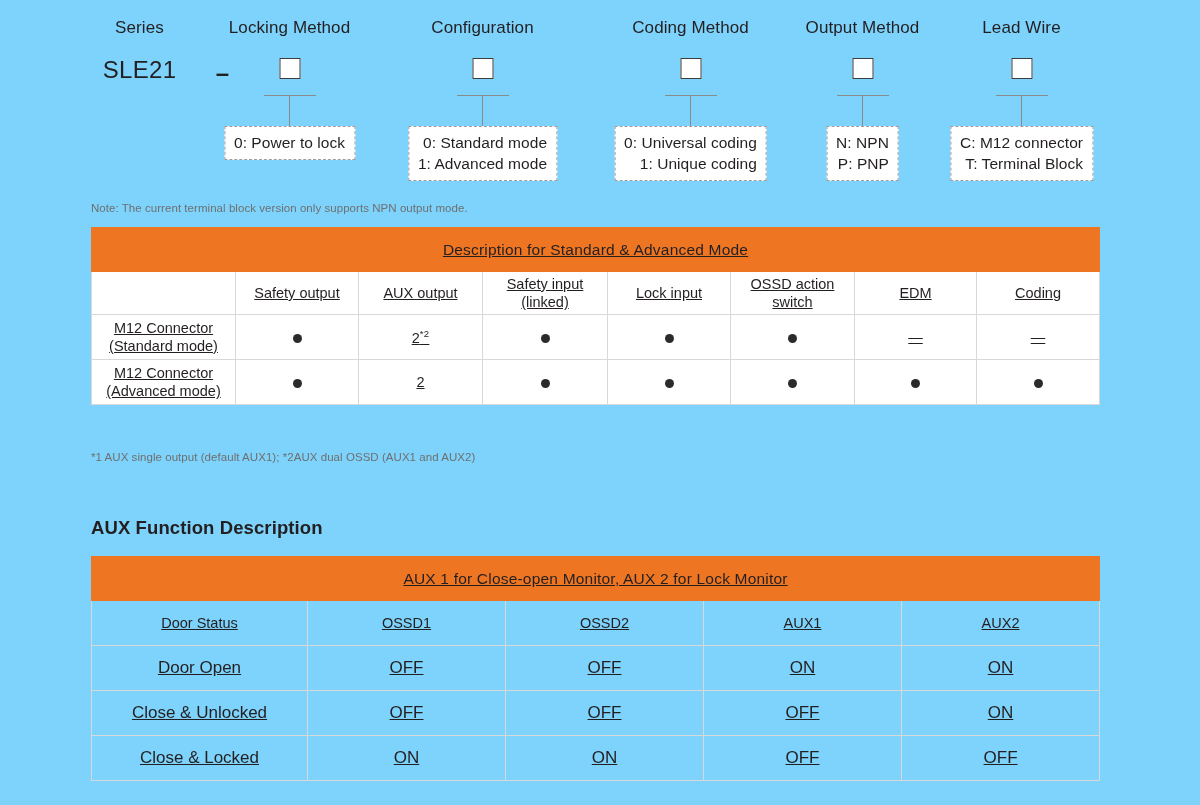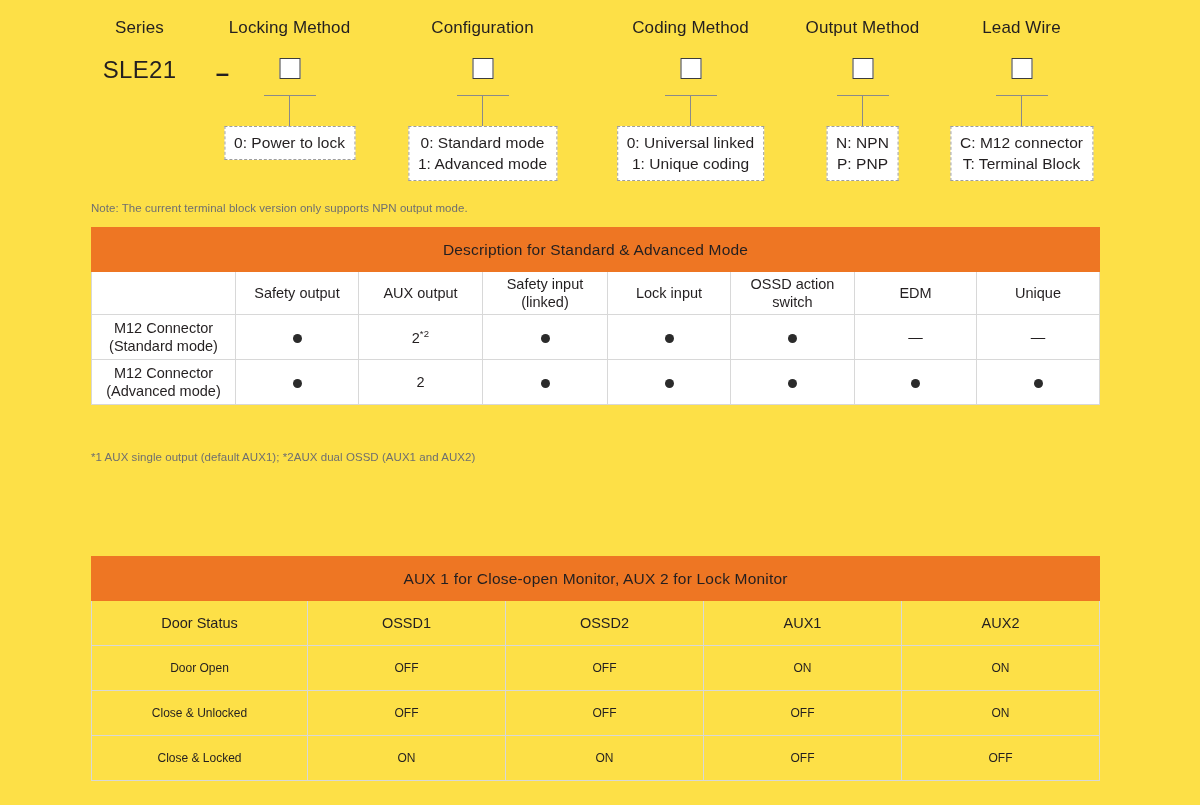--- a/index.html
+++ b/index.html
@@ -9,21 +9,21 @@
     background: #ffffff;
     font-family: "Liberation Sans", sans-serif;
     color: #231f20;
     overflow: hidden;
   }
 
   #page {
     position: relative;
     width: 1200px;
     height: 805px;
-    background: #fde047;
+    background: #7dd3fc;
   }
 
   
   .code-diagram {
     position: absolute;
     left: 0; top: 0;
     width: 1200px;
     height: 196px;
   }
   .col {
@@ -97,21 +97,21 @@
     background: #8a8a8a;
   }
   .opt-box {
     position: absolute;
     left: 50%;
     transform: translateX(-50%);
     top: 126px;
     border: 1px dashed #9e9e9e;
     padding: 5px 9px 6px 9px;
     background: #fff;
-    text-align: center;
+    text-align: right;
     white-space: nowrap;
   }
   .opt-box .opt-line {
     font-size: 15.5px;
     line-height: 21px;
     color: #231f20;
     letter-spacing: 0.05px;
   }
 
   
@@ -143,20 +143,21 @@
     left: 91px;
     width: 1008px;
   }
   #table-modes { top: 227px; }
   #table-aux   { top: 556px; }
 
   table.grid {
     border-collapse: collapse;
     width: 1008px;
     table-layout: fixed;
+    text-decoration: underline;
   }
   table.grid td, table.grid th {
     border: 1px solid #d8d8d8;
     text-align: center;
     vertical-align: middle;
     color: #231f20;
     font-weight: normal;
     padding: 0;
   }
   .bar-head {
@@ -196,21 +197,21 @@
   .dash-cell {
     font-size: 14.5px;
     color: #3a3a3a;
   }
   .sup {
     font-size: 9.5px;
     vertical-align: super;
     letter-spacing: 0.3px;
   }
   .aux-head-row td { height: 45px; font-size: 14.5px; }
-  .aux-cell { height: 45px; font-size: 12px; }
+  .aux-cell { height: 45px; font-size: 17px; }
 </style>
 </head>
 <body>
 
 <div id="page">
 
   <div class="code-diagram">
 
     <div class="col" style="left:139px;width:1px;">
       <div class="col-title">Series</div>
@@ -247,21 +248,21 @@
     </div>
 
     <div class="col" style="left:690px;width:1px;">
       <div class="col-title">Coding Method</div>
       <div class="slot-box"></div>
       <div class="connector">
         <div class="hbar"></div>
           <div class="vline"></div>
       </div>
       <div class="opt-box">
-        <div class="opt-line">0: Universal linked</div>
+        <div class="opt-line">0: Universal coding</div>
         <div class="opt-line">1: Unique coding</div>
       </div>
     </div>
 
     <div class="col" style="left:862px;width:1px;">
       <div class="col-title">Output Method</div>
       <div class="slot-box"></div>
       <div class="connector">
         <div class="hbar"></div>
           <div class="vline"></div>
@@ -320,21 +321,21 @@
             <span>Lock input</span>
           </td>
           <td class="col-head">
             <div>OSSD action</div>
             <div>switch</div>
           </td>
           <td class="col-head">
             <span>EDM</span>
           </td>
           <td class="col-head">
-            <span>Unique</span>
+            <span>Coding</span>
           </td>
         </tr>
 
 
         <tr>
           <td class="row-label">
             <div>M12 Connector</div>
             <div>(Standard mode)</div>
           </td>
           <td class="cell"><span class="dot"></span></td>
@@ -358,20 +359,21 @@
           <td class="cell"><span class="dot"></span></td>
           <td class="cell"><span class="dot"></span></td>
           <td class="cell"><span class="dot"></span></td>
         </tr>
       </tbody>
     </table>
   </div>
 
   <div class="note note-foot">*1 AUX single output (default AUX1); *2AUX dual OSSD (AUX1 and AUX2)</div>
 
+  <div class="section-title">AUX Function Description</div>
 
   <div class="tbl-wrap" id="table-aux">
     <table class="grid">
       <colgroup>
         <col style="width:216px">
           <col style="width:198px">
           <col style="width:198px">
         <col style="width:198px">
           <col style="width:198px">
       </colgroup>

